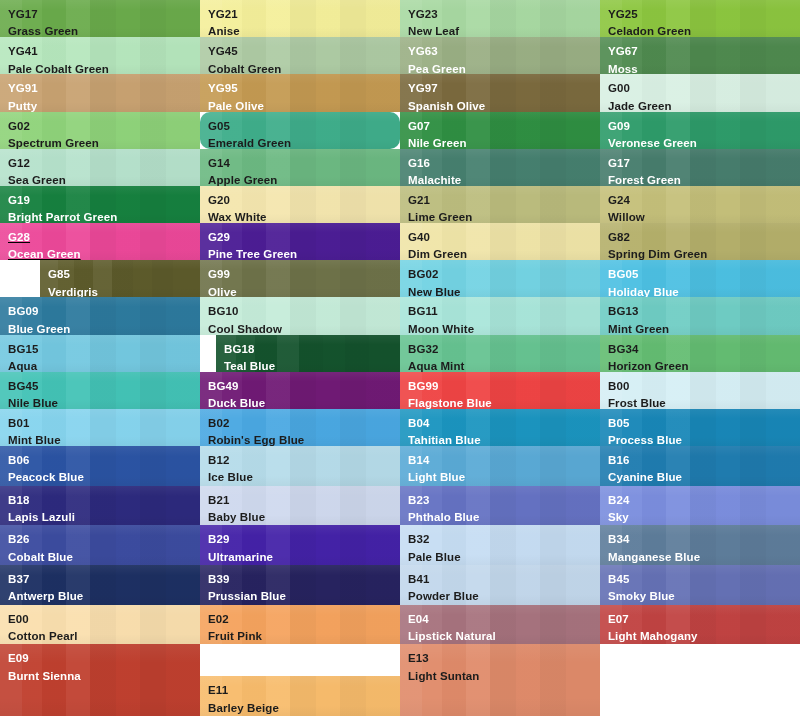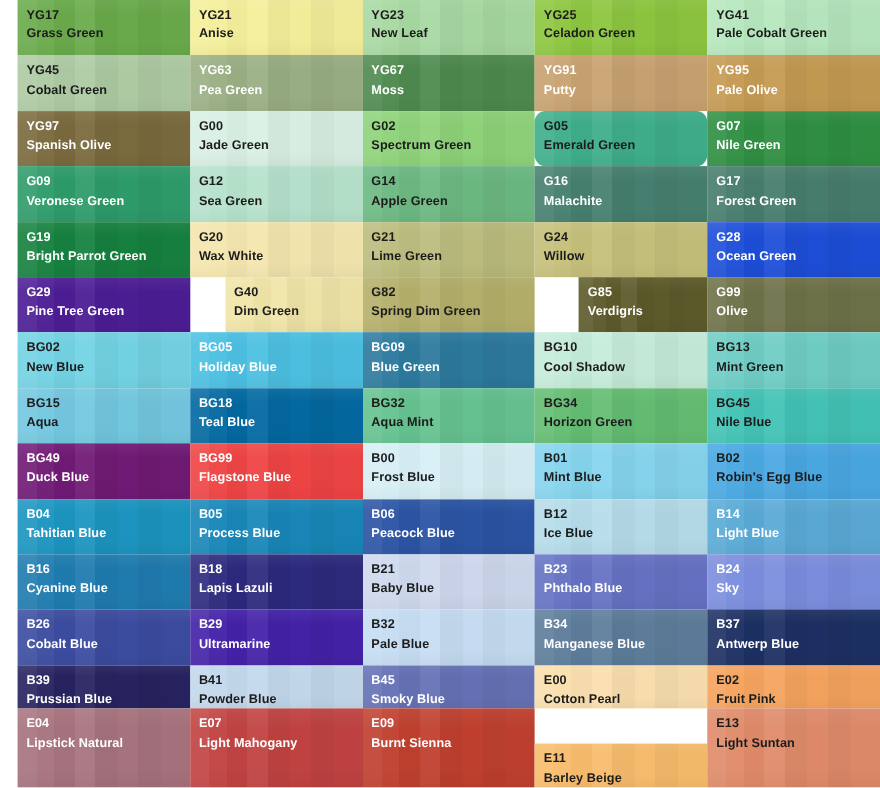--- a/index.html
+++ b/index.html
@@ -6,23 +6,22 @@
   * { margin:0; padding:0; box-sizing:border-box; }
   html, body {
     width:800px; height:716px;
     background:#ffffff;
     font-family:"Liberation Sans", sans-serif;
     overflow:hidden;
   }
   #swatch-grid {
     width:800px; height:716px;
     display:grid;
-    grid-template-columns:repeat(5, 1fr);
+    grid-template-columns:repeat(4, 1fr);
     grid-template-rows:repeat(12, 1fr);
-    padding-left:16px;
   }
   .swatch {
     position:relative;
     overflow:hidden;
     padding:6px 0 0 8px;
   }
   
   .swatch::before {
     content:"";
     position:absolute;
@@ -224,33 +223,33 @@
         <span class="swatch-code">G21</span>
         <span class="swatch-name">Lime Green</span>
       </div>
     </div>
     <div class="swatch ink-dark" style="background: rgb(197, 192, 122);">
       <div class="swatch-text">
         <span class="swatch-code">G24</span>
         <span class="swatch-name">Willow</span>
       </div>
     </div>
-    <div class="swatch ink-light" style="background: #1d4ed8;">
+    <div class="swatch ink-light" style="background: #ec4899; text-decoration: underline;">
       <div class="swatch-text">
         <span class="swatch-code">G28</span>
         <span class="swatch-name">Ocean Green</span>
       </div>
     </div>
     <div class="swatch ink-light" style="background: #4c1d95;">
       <div class="swatch-text">
         <span class="swatch-code">G29</span>
         <span class="swatch-name">Pine Tree Green</span>
       </div>
     </div>
-    <div class="swatch ink-dark" style="background: rgb(240, 229, 168); margin-left: 32px;">
+    <div class="swatch ink-dark" style="background: rgb(240, 229, 168);">
       <div class="swatch-text">
         <span class="swatch-code">G40</span>
         <span class="swatch-name">Dim Green</span>
       </div>
     </div>
     <div class="swatch ink-dark" style="background: rgb(181, 176, 107);">
       <div class="swatch-text">
         <span class="swatch-code">G82</span>
         <span class="swatch-name">Spring Dim Green</span>
       </div>
@@ -284,33 +283,39 @@
         <span class="swatch-code">BG09</span>
         <span class="swatch-name">Blue Green</span>
       </div>
     </div>
     <div class="swatch ink-dark" style="background: rgb(197, 236, 217);">
       <div class="swatch-text">
         <span class="swatch-code">BG10</span>
         <span class="swatch-name">Cool Shadow</span>
       </div>
     </div>
+    <div class="swatch ink-dark" style="background: rgb(169, 230, 218);">
+      <div class="swatch-text">
+        <span class="swatch-code">BG11</span>
+        <span class="swatch-name">Moon White</span>
+      </div>
+    </div>
     <div class="swatch ink-dark" style="background: rgb(111, 205, 196);">
       <div class="swatch-text">
         <span class="swatch-code">BG13</span>
         <span class="swatch-name">Mint Green</span>
       </div>
     </div>
     <div class="swatch ink-dark" style="background: rgb(115, 200, 224);">
       <div class="swatch-text">
         <span class="swatch-code">BG15</span>
         <span class="swatch-name">Aqua</span>
       </div>
     </div>
-    <div class="swatch ink-light" style="background: #0369a1;">
+    <div class="swatch ink-light" style="background: #14532d; margin-left: 16px;">
       <div class="swatch-text">
         <span class="swatch-code">BG18</span>
         <span class="swatch-name">Teal Blue</span>
       </div>
     </div>
     <div class="swatch ink-dark" style="background: rgb(102, 195, 145);">
       <div class="swatch-text">
         <span class="swatch-code">BG32</span>
         <span class="swatch-name">Aqua Mint</span>
       </div>

